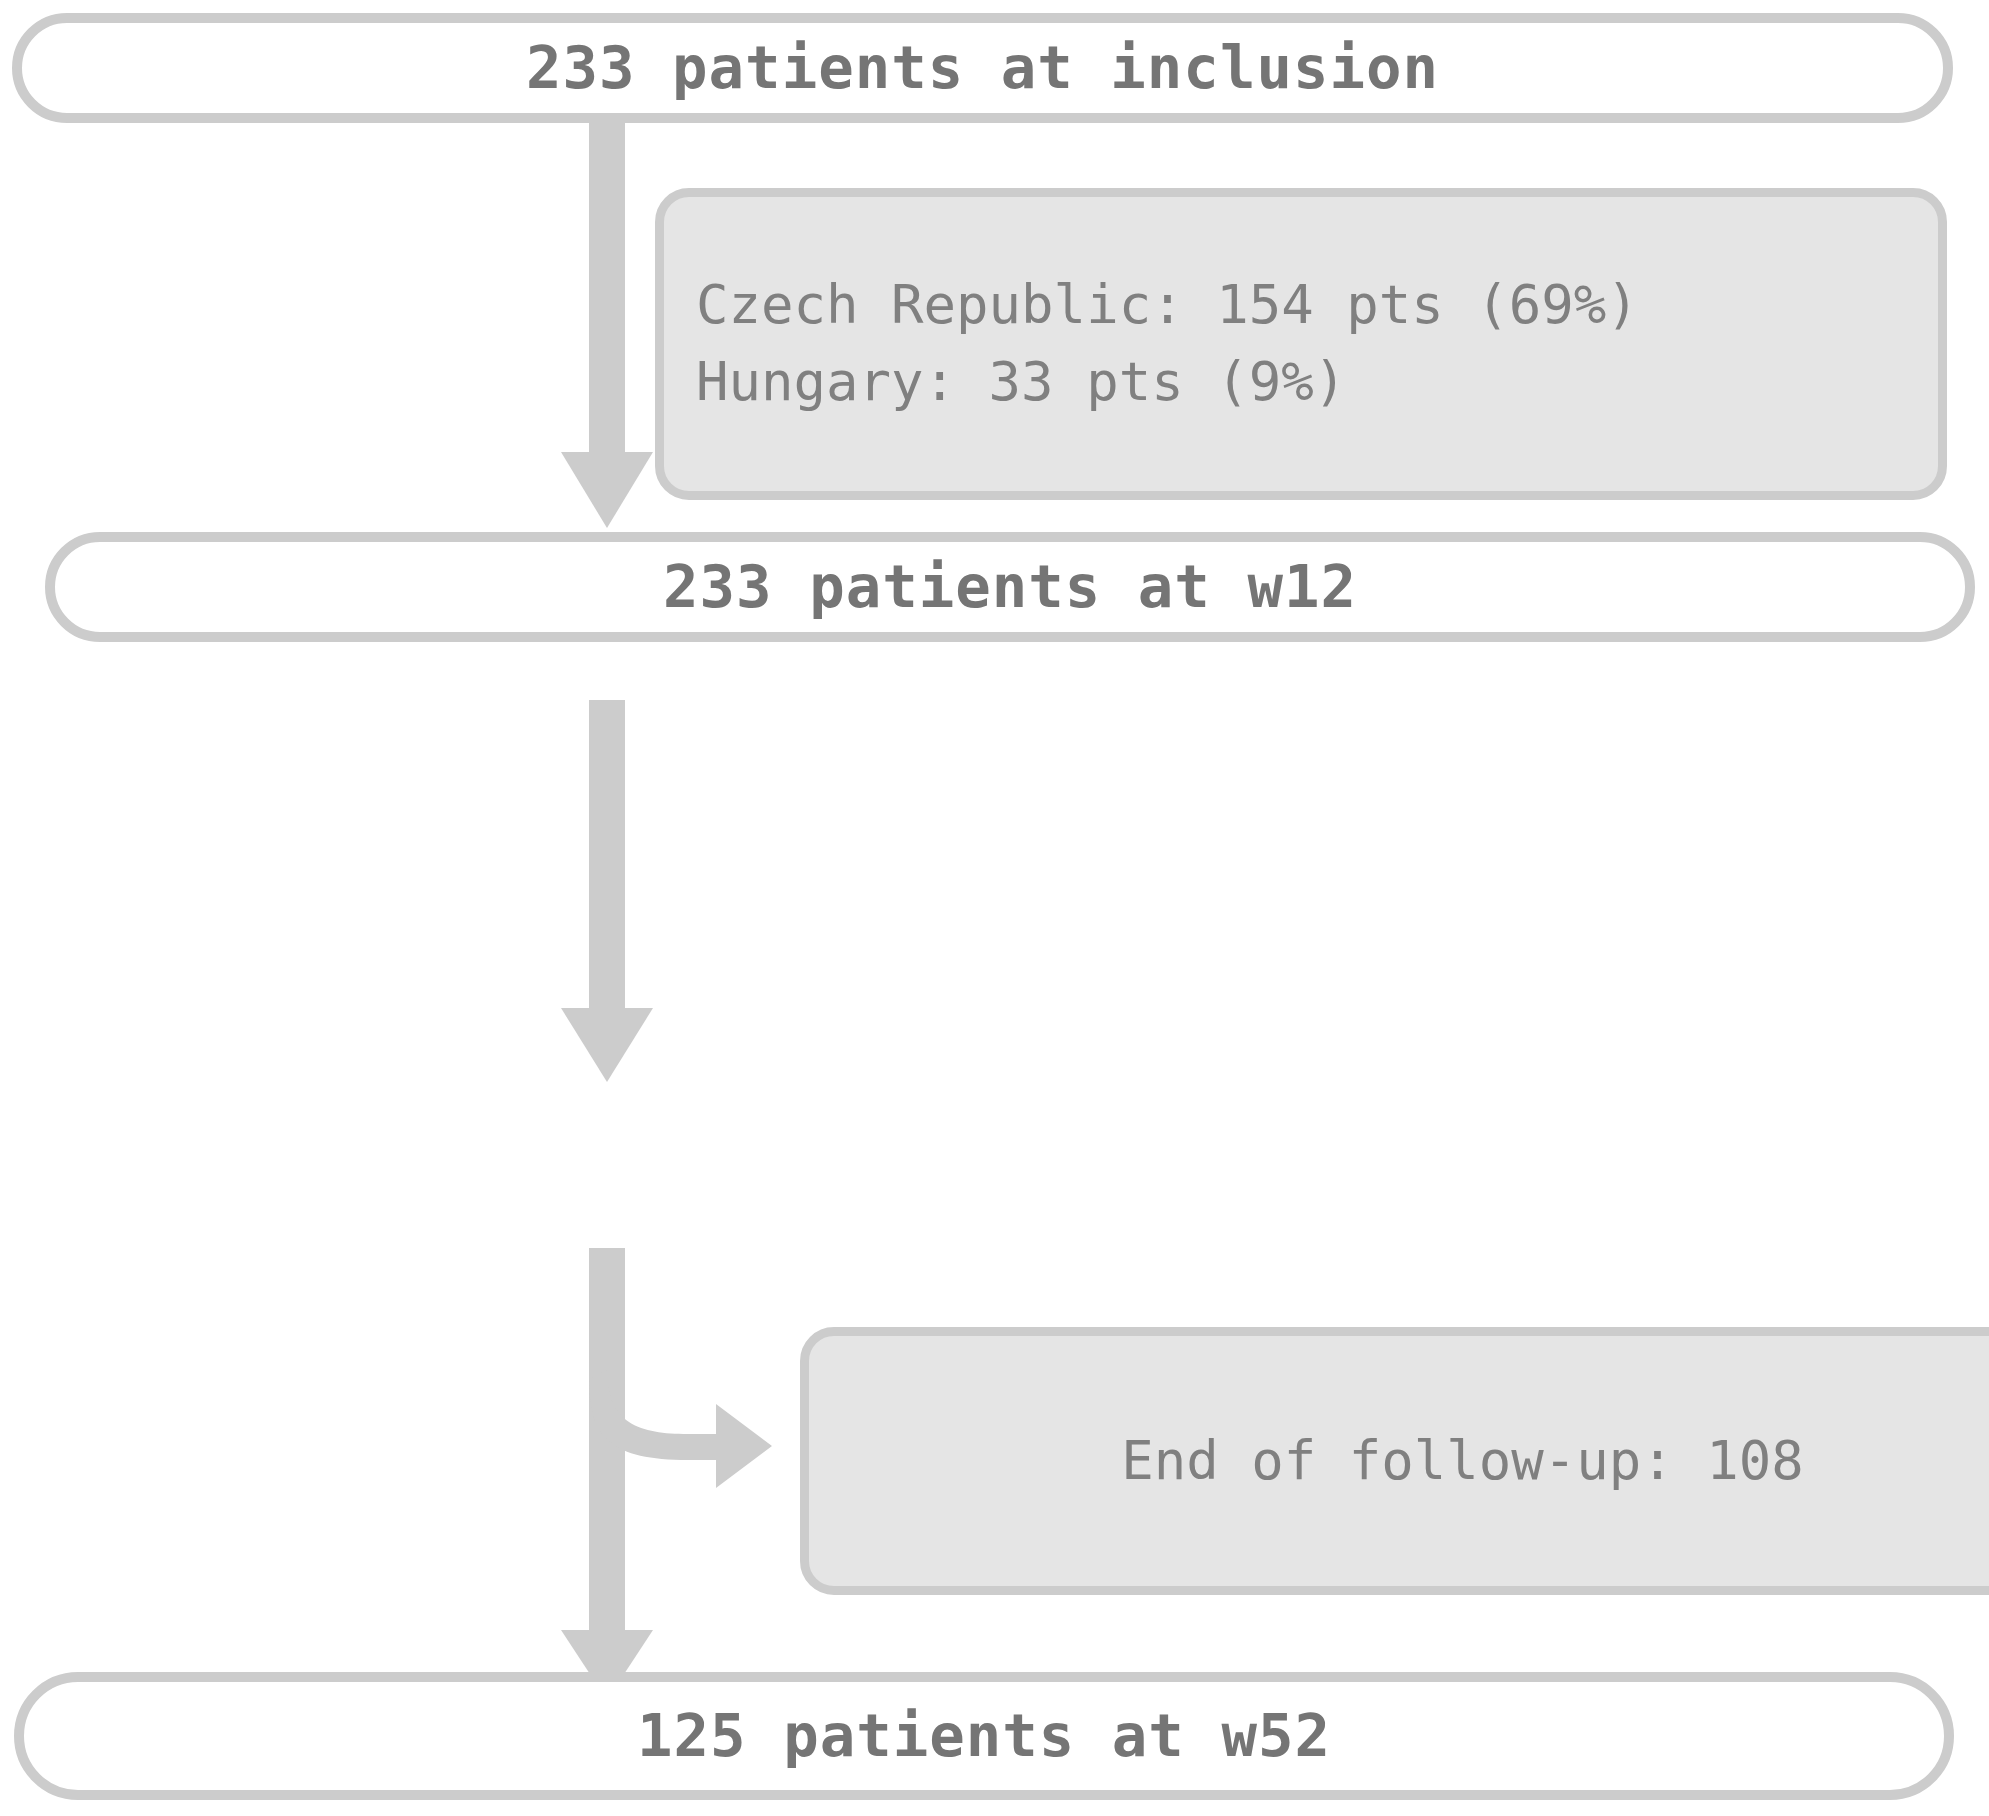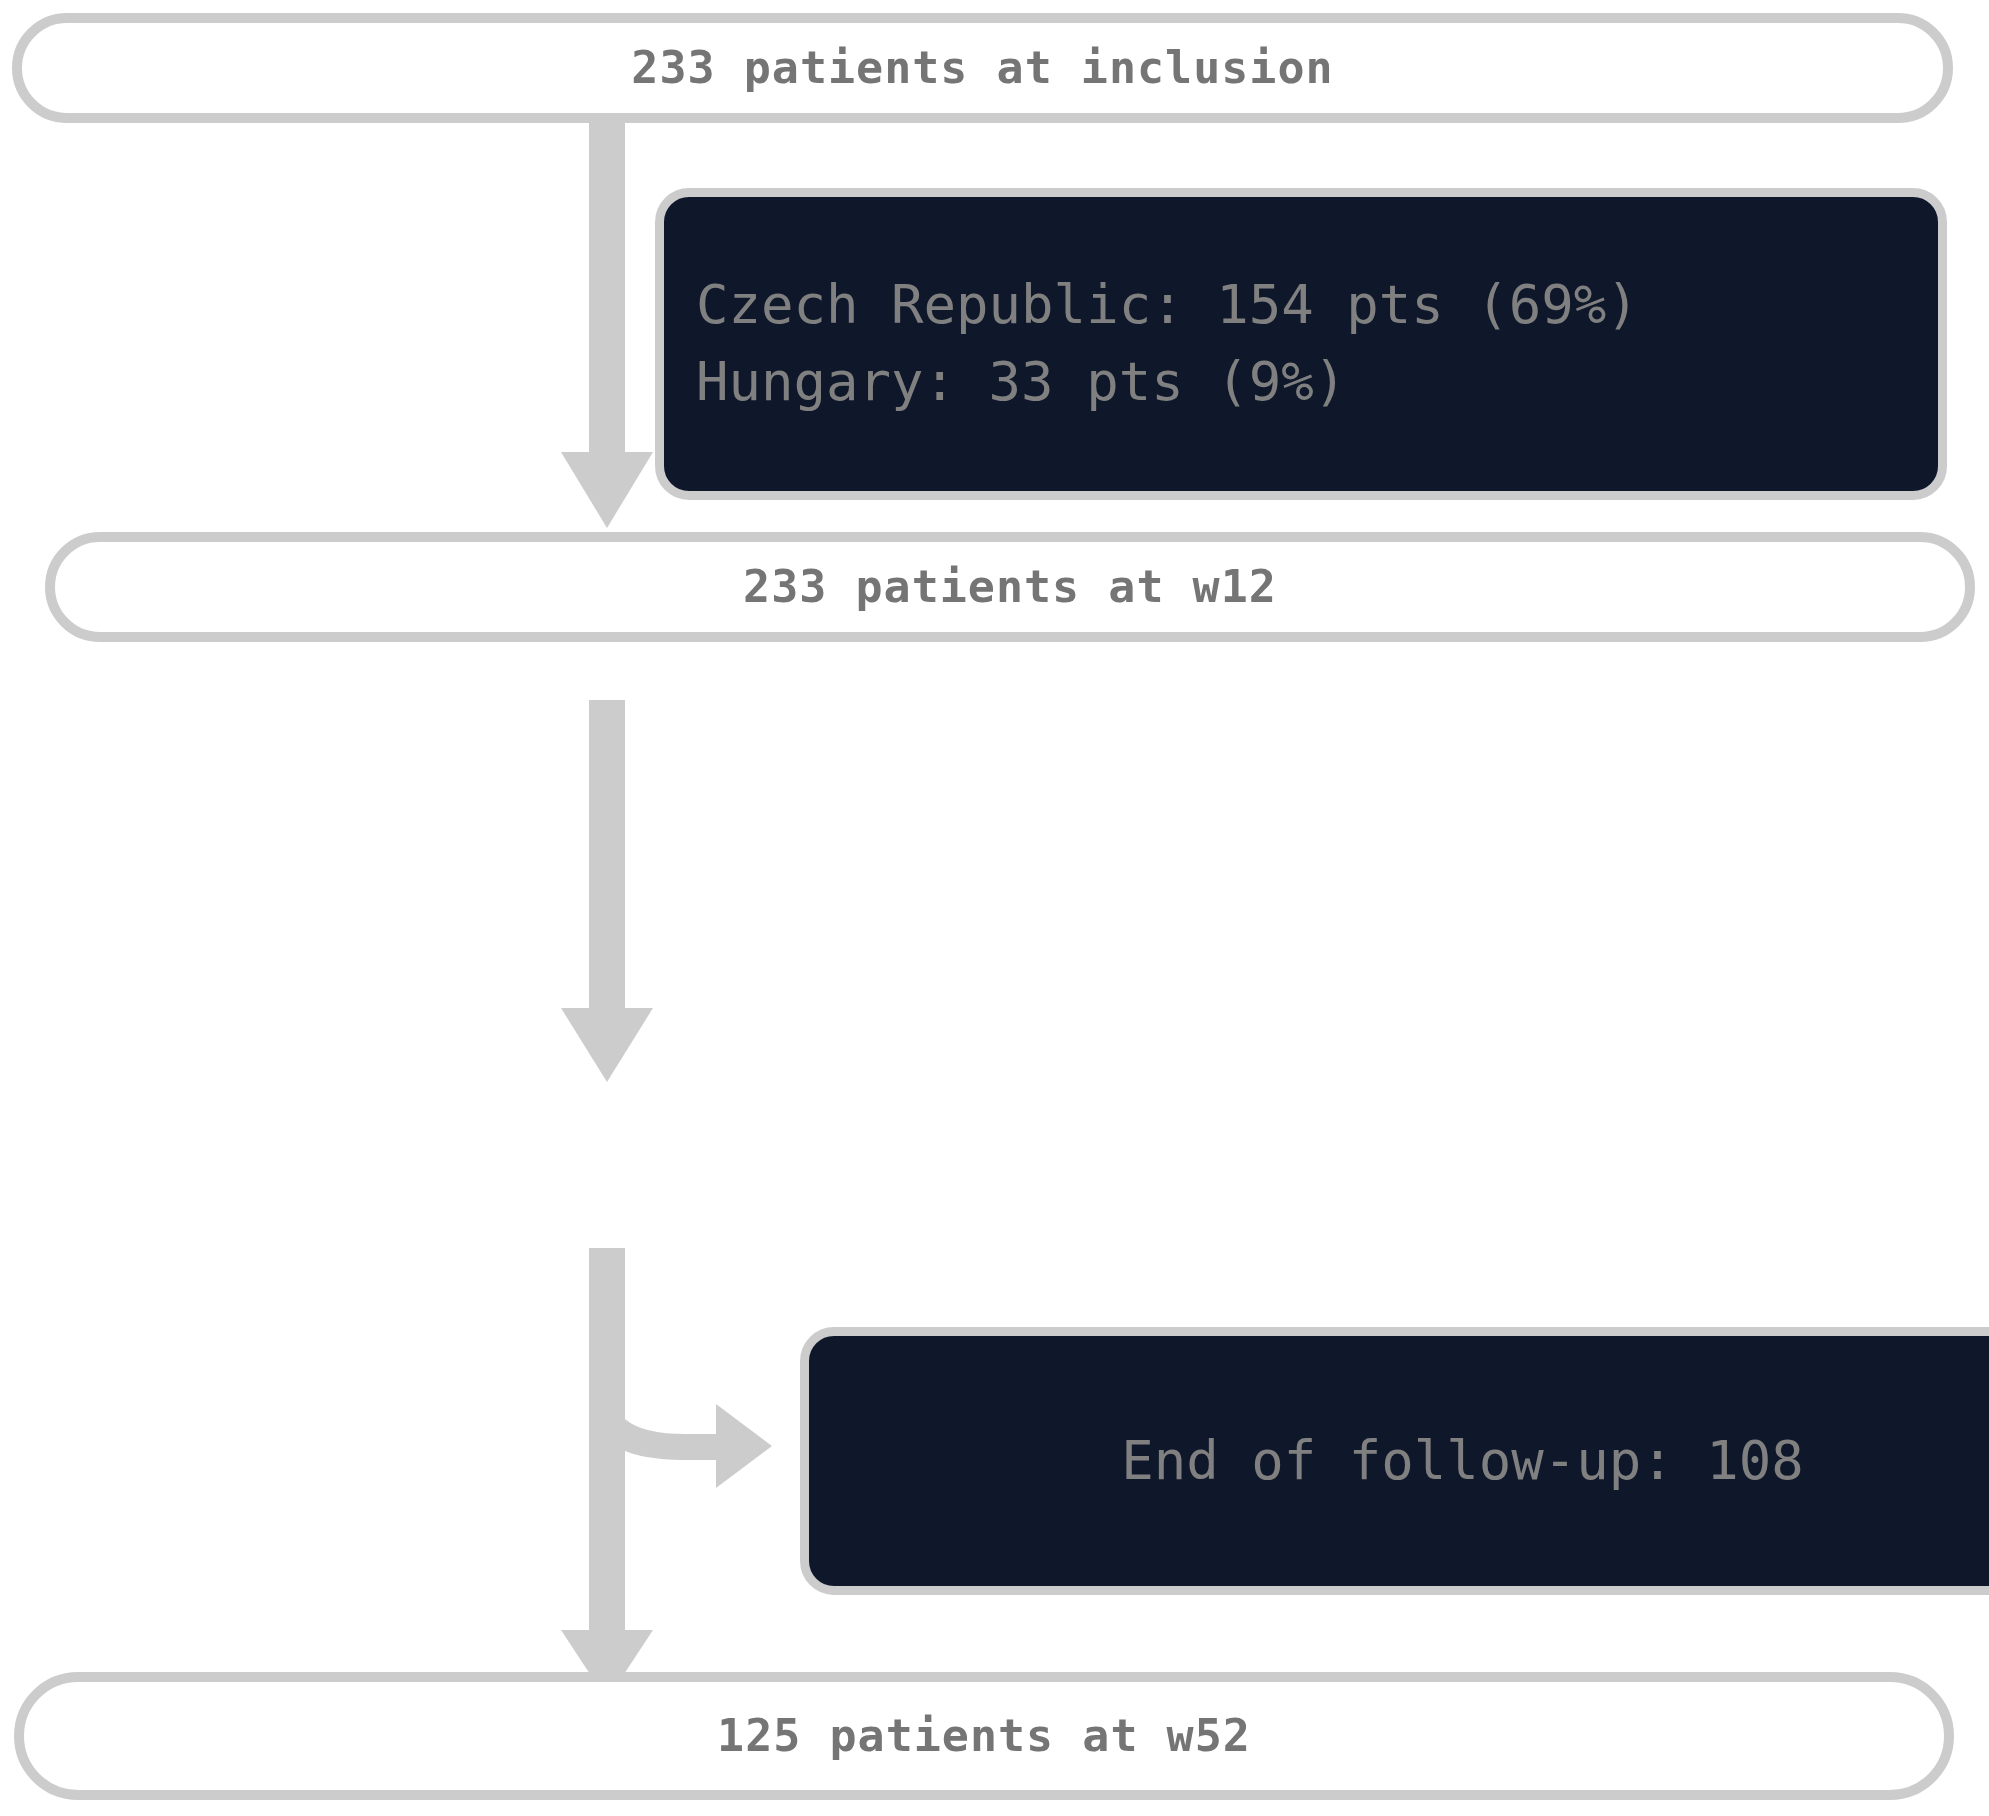--- a/index.html
+++ b/index.html
@@ -28,32 +28,32 @@
     display: flex;
     align-items: center;
     justify-content: center;
   }
   .node.pill {
     border-radius: 70px;
   }
   .node .label {
     font-family: "DejaVu Sans Mono", monospace;
     font-weight: bold;
-    font-size: 45px;
+    font-size: 59px;
     letter-spacing: 1px;
     color: #757575;
     white-space: nowrap;
     line-height: 1.1;
   }
 
   
   .sidebox {
     position: absolute;
     box-sizing: border-box;
-    background: #0f172a;
+    background: #e5e5e5;
     border: 9px solid #cccccc;
     border-radius: 34px;
     display: flex;
     flex-direction: column;
     justify-content: center;
   }
   .sidebox .line {
     font-family: "DejaVu Sans Mono", monospace;
     font-weight: normal;
     font-size: 54px;

